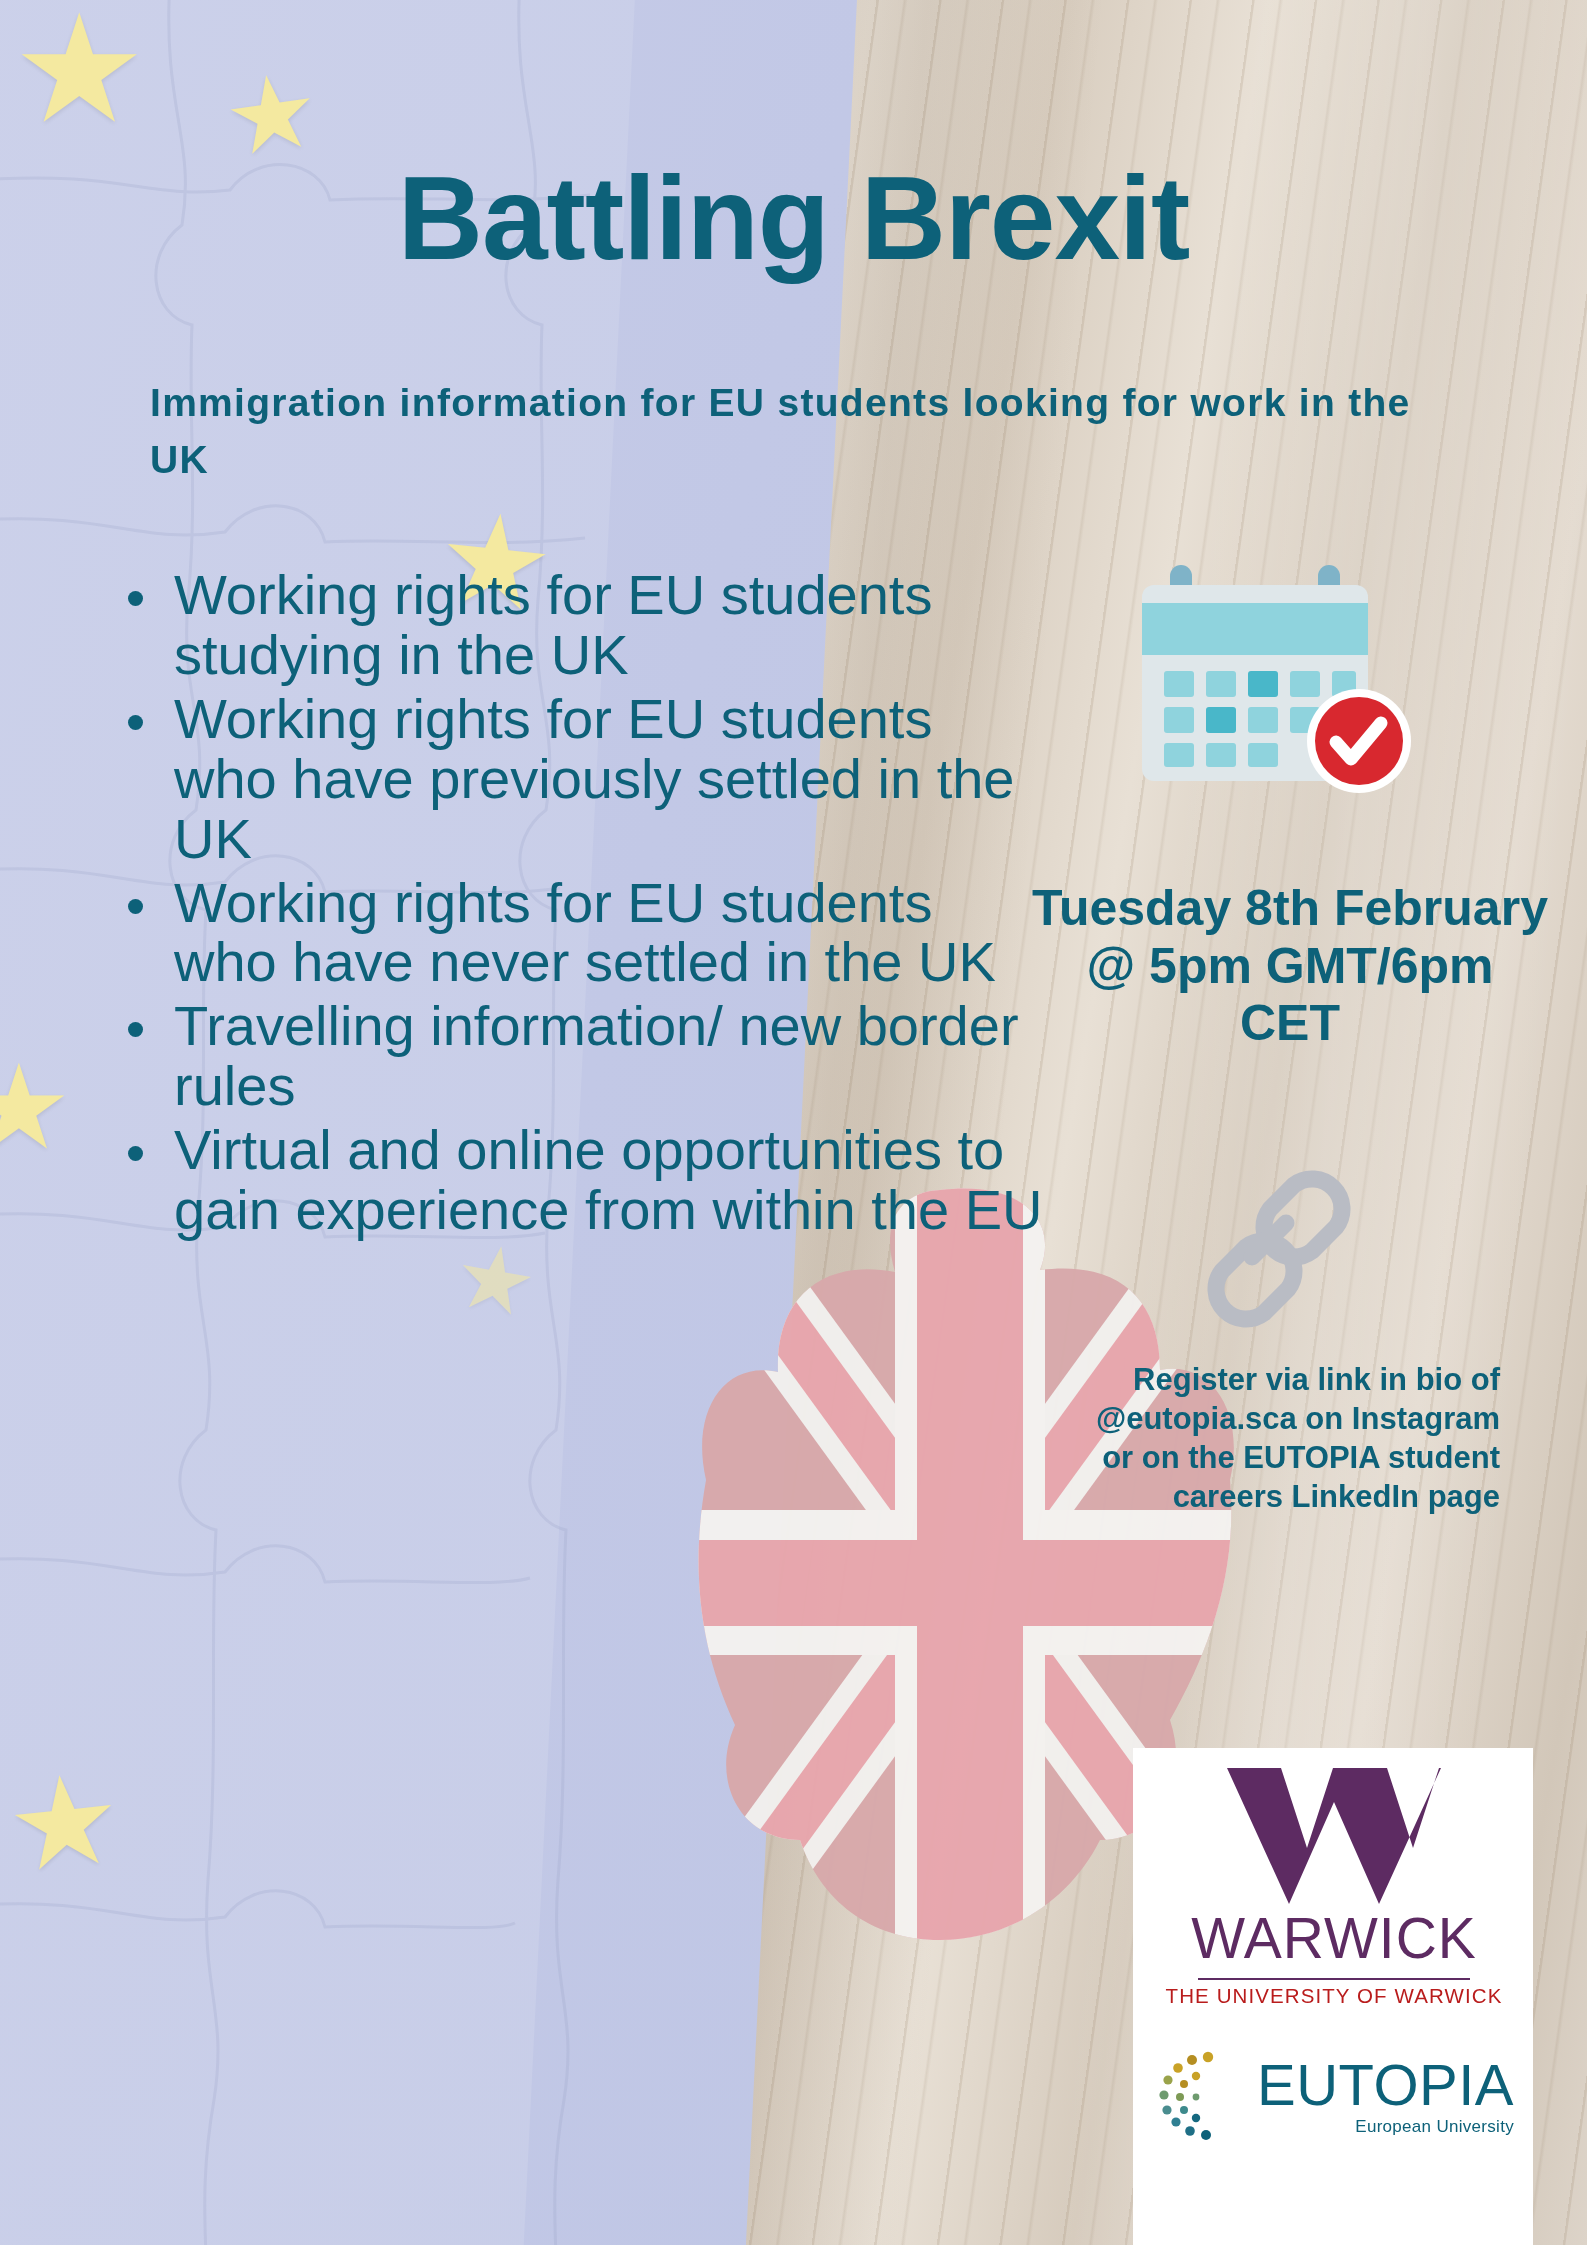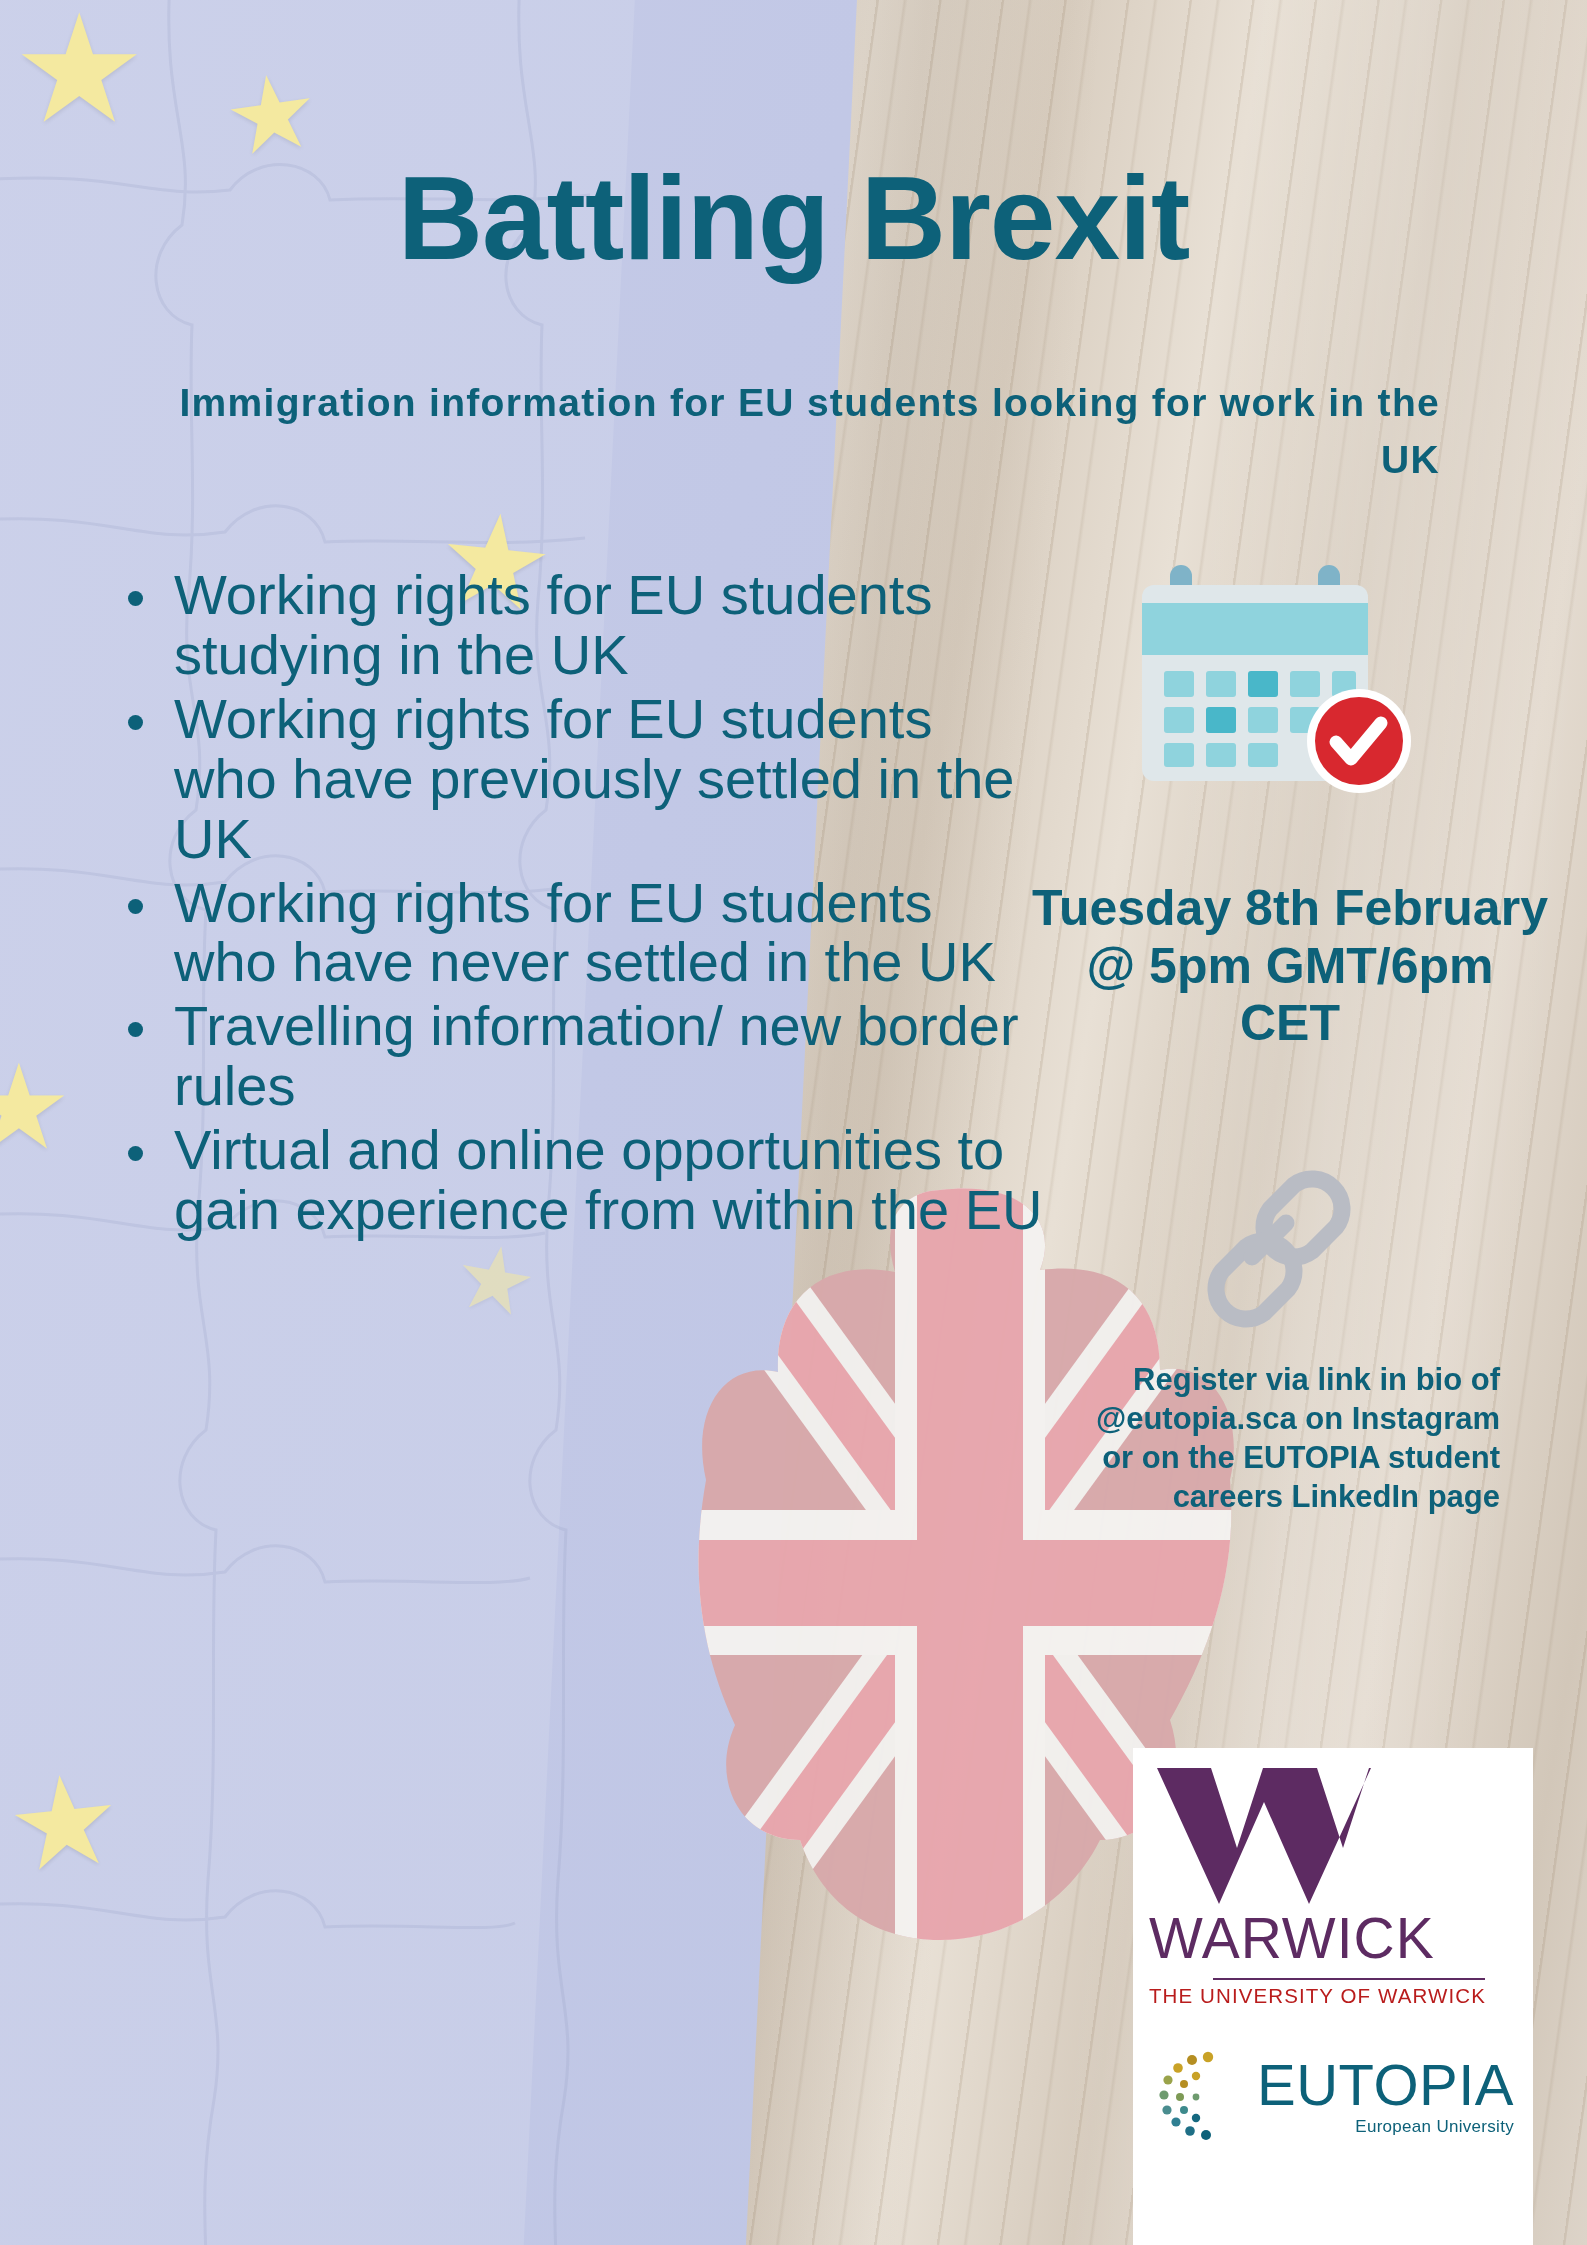--- a/index.html
+++ b/index.html
@@ -111,21 +111,21 @@
     font-size: 118px;
     font-weight: bold;
     color: #0d6179;
     letter-spacing: -1px;
   }
   .subtitle {
     position: absolute;
     top: 375px;
     left: 150px;
     width: 1290px;
-    text-align: right;
+    text-align: left;
     font-size: 39px;
     font-weight: bold;
     color: #0d6179;
     line-height: 1.45;
     letter-spacing: 1.3px;
   }
 
   .bullets {
     position: absolute;
     top: 565px;
@@ -201,23 +201,23 @@
     position: absolute;
     left: 1133px;
     top: 1748px;
     width: 400px;
     height: 497px;
     background: #ffffff;
   }
   .warwick-wrap {
     position: absolute;
     top: 14px;
-    left: 16px;
+    left: 1px;
     width: 100%;
-    text-align: left;
+    text-align: center;
   }
   .warwick-word {
     font-size: 57px;
     letter-spacing: 1px;
     color: #5d2b62;
     font-family: "Liberation Sans", sans-serif;
     margin-top: -6px;
   }
   .warwick-sub {
     font-size: 20.5px;

